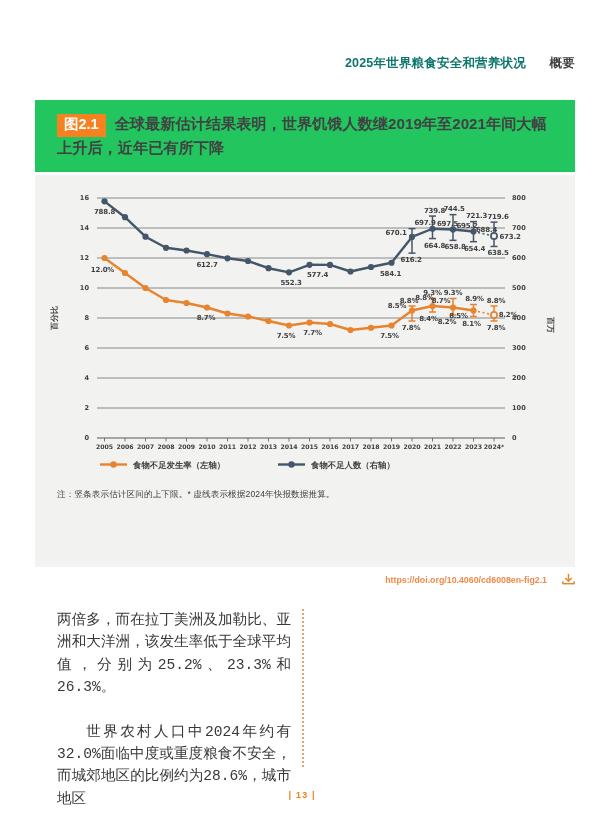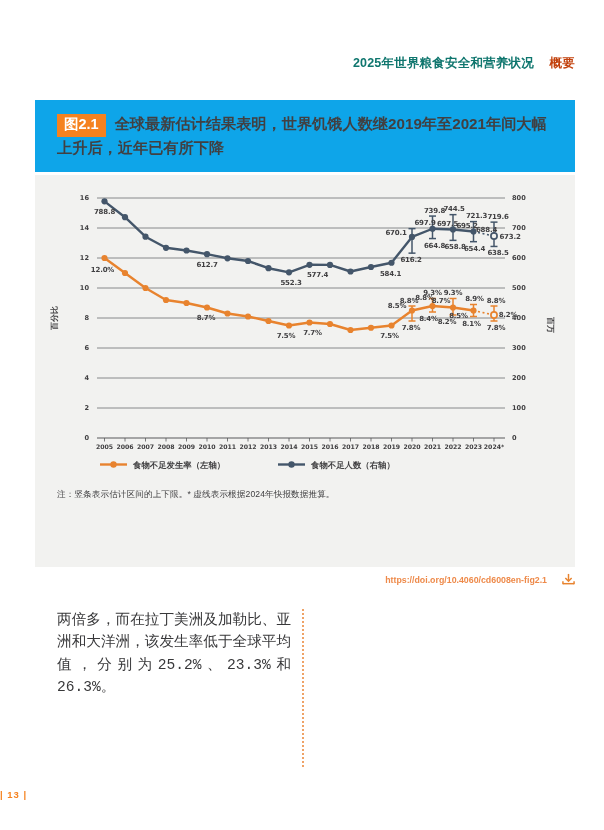--- a/index.html
+++ b/index.html
@@ -1,40 +1,40 @@
 <!DOCTYPE html>
 <html><head>
 <meta charset="utf-8">
 <style>
   html,body{margin:0;padding:0;}
   body{width:604px;height:830px;background:#ffffff;position:relative;
        font-family:"Liberation Sans",sans-serif;overflow:hidden;}
   .hdr{position:absolute;top:55px;right:29px;font-size:12.5px;font-weight:bold;letter-spacing:.2px;}
   .hdr .o{color:#0f766e;}
-  .hdr .g{color:#c2410c;margin-left:12px;}
+  .hdr .g{color:#404040;margin-left:20px;}
   .banner{position:absolute;left:35px;top:100px;width:540px;box-sizing:border-box;
-          background:#0ea5e9;padding:13px 22px 12px 22px;}
+          background:#22c55e;padding:13px 22px 12px 22px;}
   .banner .ttl{font-size:15.2px;font-weight:bold;color:#414042;line-height:1.5;}
   .badge{display:inline-block;background:#F5821F;color:#ffffff;padding:0 7px 1px 7px;
          margin-right:9px;font-size:14.5px;}
   .panel{position:absolute;left:35px;top:175px;width:540px;height:392px;background:#f2f2f0;}
   .chart{position:absolute;left:35px;top:185px;width:540px;height:295px;}
   svg text{font-family:"DejaVu Sans",sans-serif;}
   .notes{position:absolute;left:57px;top:489px;width:502px;font-size:8.6px;line-height:11.8px;
          color:#414042;letter-spacing:.1px;}
   .notes .url{color:#EE8A4A;font-family:"Liberation Mono",monospace;font-size:8.2px;text-decoration:none;letter-spacing:.4px;}
   .doi-row{position:absolute;top:573px;right:29px;display:flex;align-items:center;gap:15px;}
   .doi-row a{color:#EE8A4A;font-size:8.8px;font-weight:bold;text-decoration:none;}
   .cols{position:absolute;left:57px;top:609px;width:490px;display:flex;}
   .col{width:234px;font-family:Liberation Mono, monospace;font-size:14.6px;line-height:22.4px;
        color:#38383a;text-align:justify;}
   .col p{margin:0;}
   .col p.p2{margin-top:22px;text-indent:2em;}
   .divider{width:0;margin-left:11px;margin-right:9px;border-left:2px dotted #efa266;height:158px;}
-  .footer{position:absolute;top:789px;left:0;width:100%;
+  .footer{position:absolute;top:789px;left:0;width:100%;text-align:center;
           color:#F5821F;font-size:9.5px;font-weight:bold;letter-spacing:1px;}
 </style>
 </head>
 <body>
 
 <div class="hdr">
   <span class="o">2025年世界粮食安全和营养状况</span>
   <span class="g">概要</span>
 </div>
 
@@ -262,19 +262,20 @@
         <path d="M3.6 5.4 L7 8.8 L10.4 5.4"></path>
         <path d="M1 11.5 L13 11.5"></path>
       <path d="M1 9 L1 12 M13 9 L13 12"></path>
     </g>
   </svg>
 </div>
 
 <div class="cols">
   <div class="col">
     <p class="p1">两倍多，而在拉丁美洲及加勒比、亚洲和大洋洲，该发生率低于全球平均值，分别为25.2%、23.3%和26.3%。</p>
+    <p class="p2">世界农村人口中2024年约有32.0%面临中度或重度粮食不安全，而城郊地区的比例约为28.6%，城市地区</p>
   </div>
   <div class="divider"></div>
   <div class="col">
   </div>
 </div>
 
 <div class="footer">| 13 |</div>
 
 </body></html>

